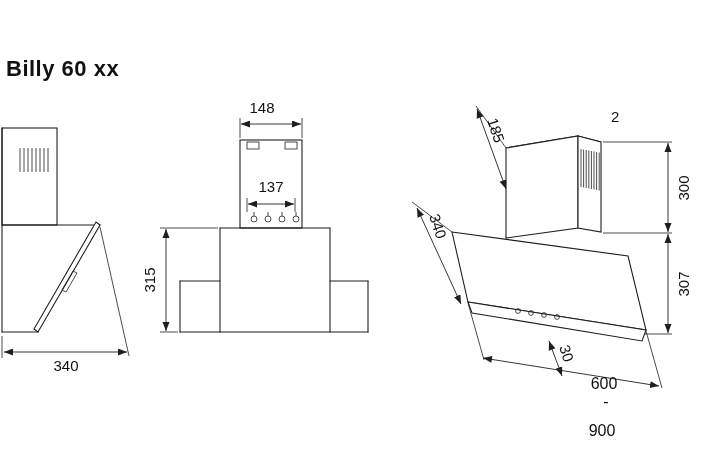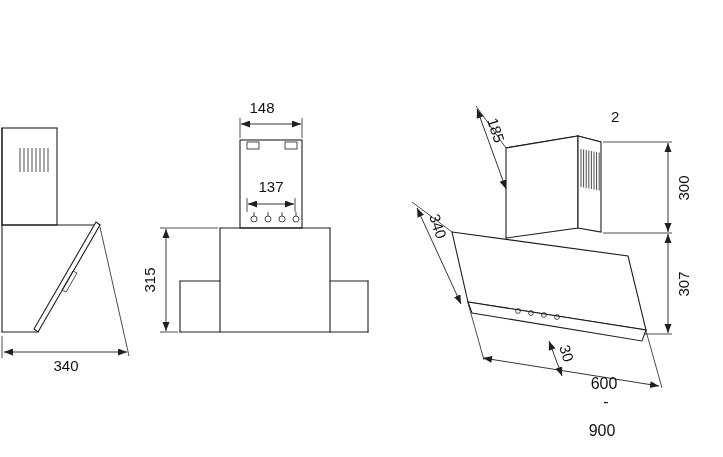--- a/index.html
+++ b/index.html
@@ -24,20 +24,21 @@
   .thin{stroke:#1f1f1f;stroke-width:0.8;fill:none;}
   .dim{stroke:#1f1f1f;stroke-width:0.9;fill:none;}
   text.dimtxt{fill:#111;font-family:"Liberation Sans",sans-serif;font-size:15px;}
   text.dimtxt-lg{fill:#111;font-family:"Liberation Sans",sans-serif;font-size:16px;}
 </style>
 </head>
 <body>
 
 <div class="page">
 
+  <div class="title">Billy 60 xx</div>
 
   <svg width="723" height="457" viewBox="0 0 723 457">
     <defs>
       <marker id="arrE" markerWidth="10" markerHeight="8" refX="9" refY="3.5" orient="auto" markerUnits="userSpaceOnUse">
         <path d="M0,0 L9,3.5 L0,7 Z" fill="#1f1f1f"></path>
       </marker>
       <marker id="arrS" markerWidth="10" markerHeight="8" refX="0" refY="3.5" orient="auto" markerUnits="userSpaceOnUse">
         <path d="M9,0 L0,3.5 L9,7 Z" fill="#1f1f1f"></path>
       </marker>
     </defs>

